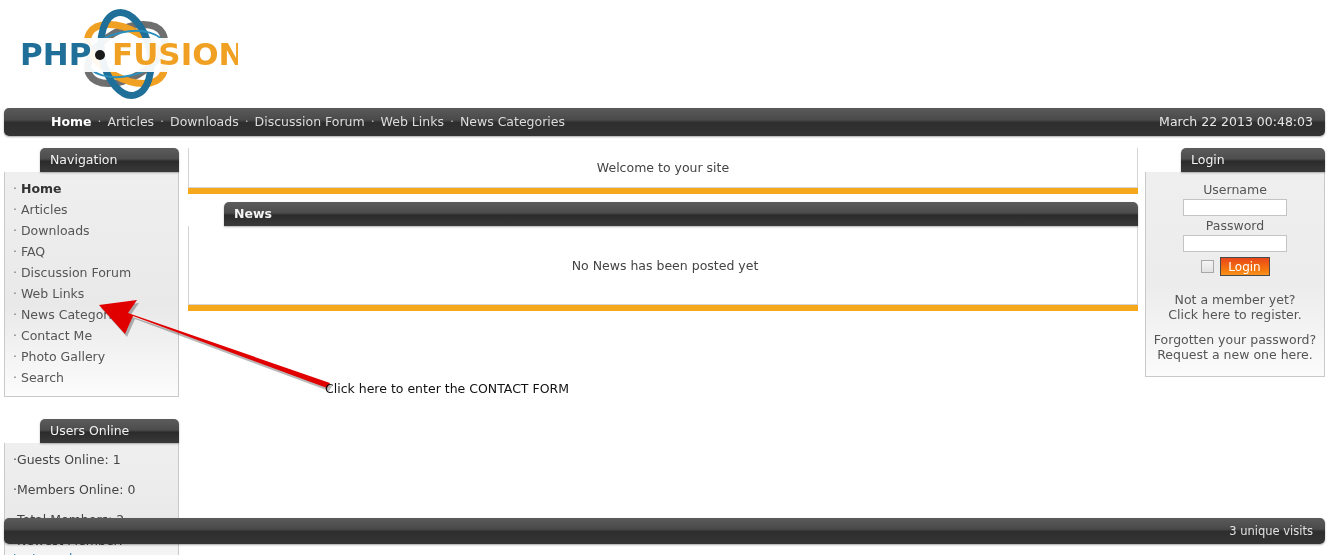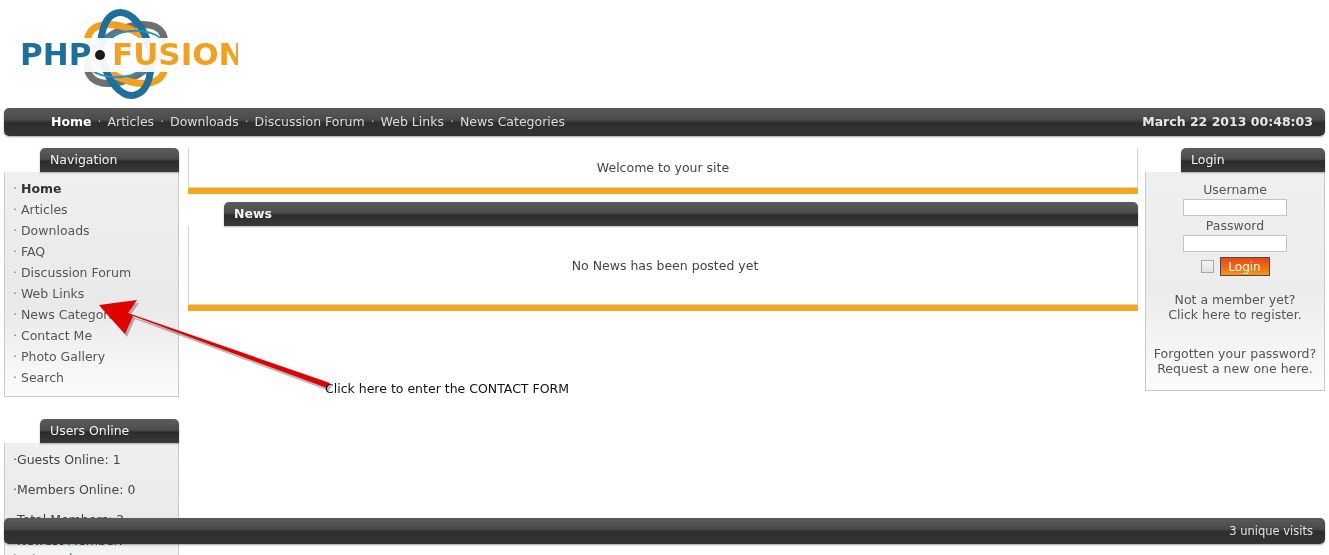--- a/index.html
+++ b/index.html
@@ -45,21 +45,20 @@
   #topnav-links a {
     color: #dcdcdc; text-decoration: none;
   }
   #topnav-links a.active { color: #ffffff; font-weight: bold; }
   #topnav-links .sep { color: #bdbdbd; margin: 0 2px; }
   #topnav-date {
     position: absolute; right: 12px; top: 0;
     height: 36px; line-height: 28px;
     color: #e6e6e6; font-size: 12.5px;
     white-space: nowrap;
-    font-weight: bold;
   }
 
   
   #col-left {
     position: absolute; left: 4px; top: 148px;
     width: 175px;
   }
   #col-main {
     position: absolute; left: 188px; top: 148px;
     width: 950px;
@@ -151,21 +150,21 @@
     width: 50px; height: 19px; line-height: 18px;
     color: #ffffff; font-size: 12px;
     background: linear-gradient(to bottom, #e8471a 0%, #ef5f14 35%, #f4780d 70%, #f8941f 100%);
     border: 1px solid #4a4a4a;
     text-align: center;
     display: inline-block;
     cursor: pointer;
   }
   .login-links { margin-top: 16px; line-height: 15px; color: #555555; }
   .login-links a { color: #555555; text-decoration: none; display: block; }
-  .login-links .block2 { margin-top: 24px; }
+  .login-links .block2 { margin-top: 10px; }
 
   
   #footer {
     position: absolute; left: 4px; top: 518px;
     width: 1321px; height: 26px;
     background: linear-gradient(to bottom, #5a5a5a 0%, #4a4a4a 42%, #2e2e2e 52%, #343434 100%);
     border-radius: 5px;
     box-shadow: 0 1px 2px rgba(0,0,0,0.35);
   }
   #footer-text {

